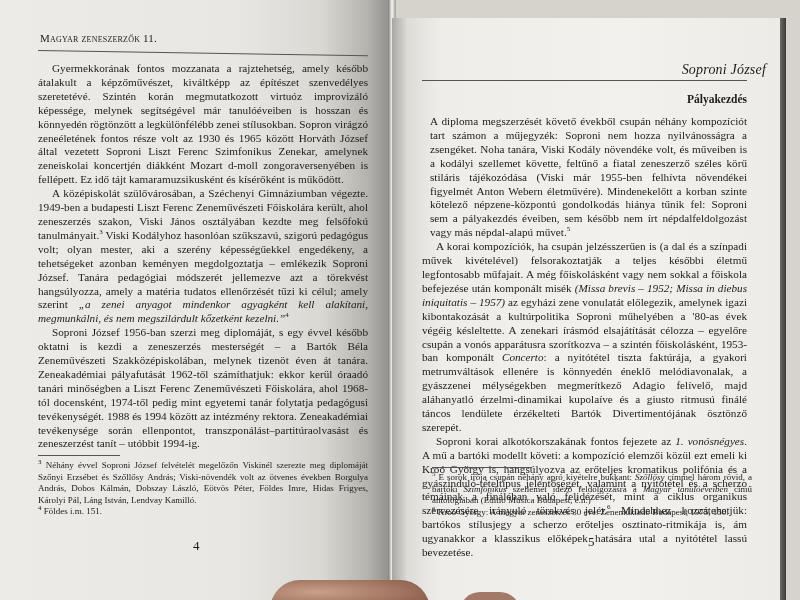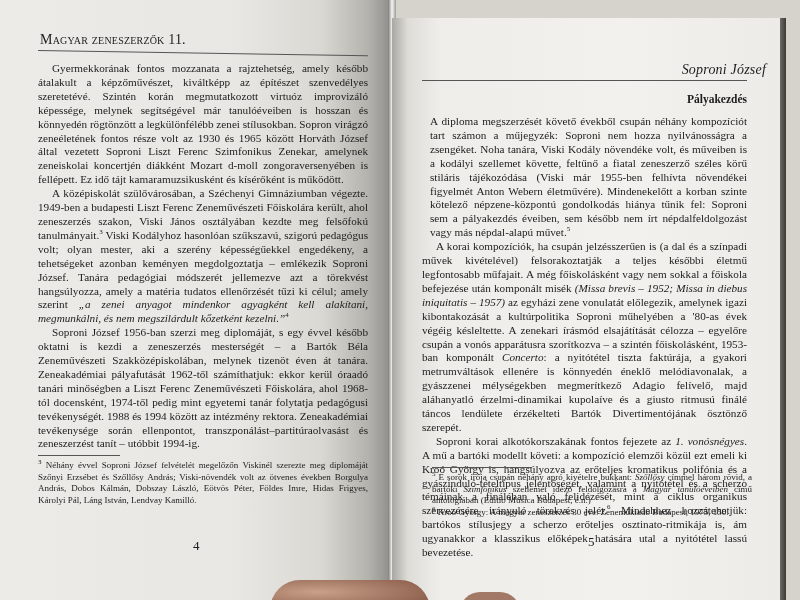--- a/index.html
+++ b/index.html
@@ -20,21 +20,21 @@
   }
   .page-right-edge {
     position:absolute; left:780px; top:18px; width:6px; height:582px;
     background:linear-gradient(90deg,#6e6c68,#3a3936);
   }
   .gutter {
     position:absolute; left:388px; top:0; width:8px; height:600px;
     background:linear-gradient(90deg,#7a7975,#f6f6f4,#9c9b97);
   }
   .running-head {
-    position:absolute; font-size:14px; letter-spacing:0.2px;
+    position:absolute; font-size:11px; letter-spacing:0.2px;
   }
   .rh-left { left:40px; top:32px; font-variant:small-caps; }
   .rh-right { right:34px; top:62px; font-style:italic; font-size:14px;text-align:center; }
   .rule { position:absolute; height:1px; background:#555; }
   .text-block {
     position:absolute; font-size:11.2px; line-height:13.9px;
     text-align:justify; hyphens:manual;
   }
   .text-block p { margin:0; text-indent:14px; }
   .text-block p.noindent { text-indent:0;margin-left:8px; }
@@ -80,20 +80,21 @@
 
   <div class="text-block left-text">
     <p>Gyermekkorának fontos mozzanata a rajztehetség, amely később átalakult a képzőművészet, kiváltképp az építészet szenvedélyes szeretetévé. Szintén korán megmutatkozott virtuóz improvizáló képessége, melynek segítségével már tanulóéveiben is hosszan és könnyedén rögtönzött a legkülönfélébb zenei stílusokban. Sopron virágzó zeneéletének fontos része volt az 1930 és 1965 között Horváth József által vezetett Soproni Liszt Ferenc Szimfonikus Zenekar, amelynek zeneiskolai koncertjén diákként Mozart d-moll zongoraversenyében is fellépett. Ez idő tájt kamaramuzsikusként és kísérőként is működött.</p>
     <p><span>A középiskolát szülővárosában, a Széchenyi Gimnáziumban végezte. 1949-ben a budapesti Liszt Ferenc Zeneművészeti Főiskolára került, ahol zeneszerzés szakon, Viski János osztályában kezdte meg felsőfokú tanulmányait.</span><sup>3</sup><span> Viski Kodályhoz hasonlóan szűkszavú, szigorú pedagógus volt; olyan mester, aki a szerény képességűekkel engedékeny, a tehetségeket azonban keményen megdolgoztatja – emlékezik Soproni József. Tanára pedagógiai módszerét jellemezve azt a törekvést hangsúlyozza, amely a matéria tudatos ellenőrzését tűzi ki célul; amely szerint </span><i>„a zenei anyagot mindenkor agyagként kell alakítani, megmunkálni, és nem megszilárdult kőzetként kezelni.”</i><sup>4</sup></p>
     <p>Soproni József 1956-ban szerzi meg diplomáját, s egy évvel később oktatni is kezdi a zeneszerzés mesterségét – a Bartók Béla Zeneművészeti Szakközépiskolában, melynek tizenöt éven át tanára. Zeneakadémiai pályafutását 1962-től számíthatjuk: ekkor kerül óraadó tanári minőségben a Liszt Ferenc Zeneművészeti Főiskolára, ahol 1968-tól docensként, 1974-től pedig mint egyetemi tanár folytatja pedagógusi tevékenységét. 1988 és 1994 között az intézmény rektora. Zeneakadémiai tevékenysége során ellenpontot, transzponálást–partitúraolvasást és zeneszerzést tanít – utóbbit 1994-ig.</p>
   </div>
 
   <div class="rule fn-rule-left"></div>
   <div class="footnotes fn-left">
     <p><sup>3</sup> <span>Néhány évvel Soproni József felvételét megelőzőn Viskinél szerezte meg diplomáját Szőnyi Erzsébet és Szőllősy András; Viski-növendék volt az ötvenes években Borgulya András, Dobos Kálmán, Dobszay László, Eötvös Péter, Földes Imre, Hidas Frigyes, Károlyi Pál, Láng István, Lendvay Kamilló.</span></p>
+    <p><sup>4</sup> <span>Földes i.m. 151.</span></p>
   </div>
   <div class="page-num pn-left">4</div>
 
   <div class="running-head rh-right">Soproni József</div>
   <div class="rule" style="left:422px;top:80px;width:325px;"></div>
   <div class="section-title">Pályakezdés</div>
 
   <div class="text-block right-text">
     <p class="noindent"><span>A diploma megszerzését követő évekből csupán néhány kompozíciót tart számon a műjegyzék: Soproni nem hozza nyilvánosságra a zsengéket. Noha tanára, Viski Kodály növendéke volt, és műveiben is a kodályi szellemet követte, feltűnő a fiatal zeneszerző széles körű stiláris tájékozódása (Viski már 1955-ben felhívta növendékei figyelmét Anton Webern életművére). Mindenekelőtt a korban szinte kötelező népzene-központú gondolkodás hiánya tűnik fel: Soproni sem a pályakezdés éveiben, sem később nem írt népdalfeldolgozást vagy más népdal-alapú művet.</span><sup>5</sup></p>
     <p><span>A korai kompozíciók, ha csupán jelzésszerűen is (a dal és a színpadi művek kivételével) felsorakoztatják a teljes későbbi életmű legfontosabb műfajait. A még főiskolásként vagy nem sokkal a főiskola befejezése után komponált misék </span><i>(Missa brevis – 1952; Missa in diebus iniquitatis – 1957)</i><span> az egyházi zene vonulatát előlegezik, amelynek igazi kibontakozását a kultúrpolitika Soproni műhelyében a '80-as évek végéig késleltette. A zenekari írásmód elsajátítását célozza – egyelőre csupán a vonós apparátusra szorítkozva – a szintén főiskolásként, 1953-ban komponált </span><i>Concerto</i><span>: a nyitótétel tiszta faktúrája, a gyakori metrumváltások ellenére is könnyedén éneklő melódiavonalak, a gyászzenei mélységekben megmerítkező Adagio felívelő, majd aláhanyatló érzelmi-dinamikai kupolaíve és a giusto ritmusú finálé táncos lendülete érzékelteti Bartók Divertimentójának ösztönző szerepét.</span></p>

